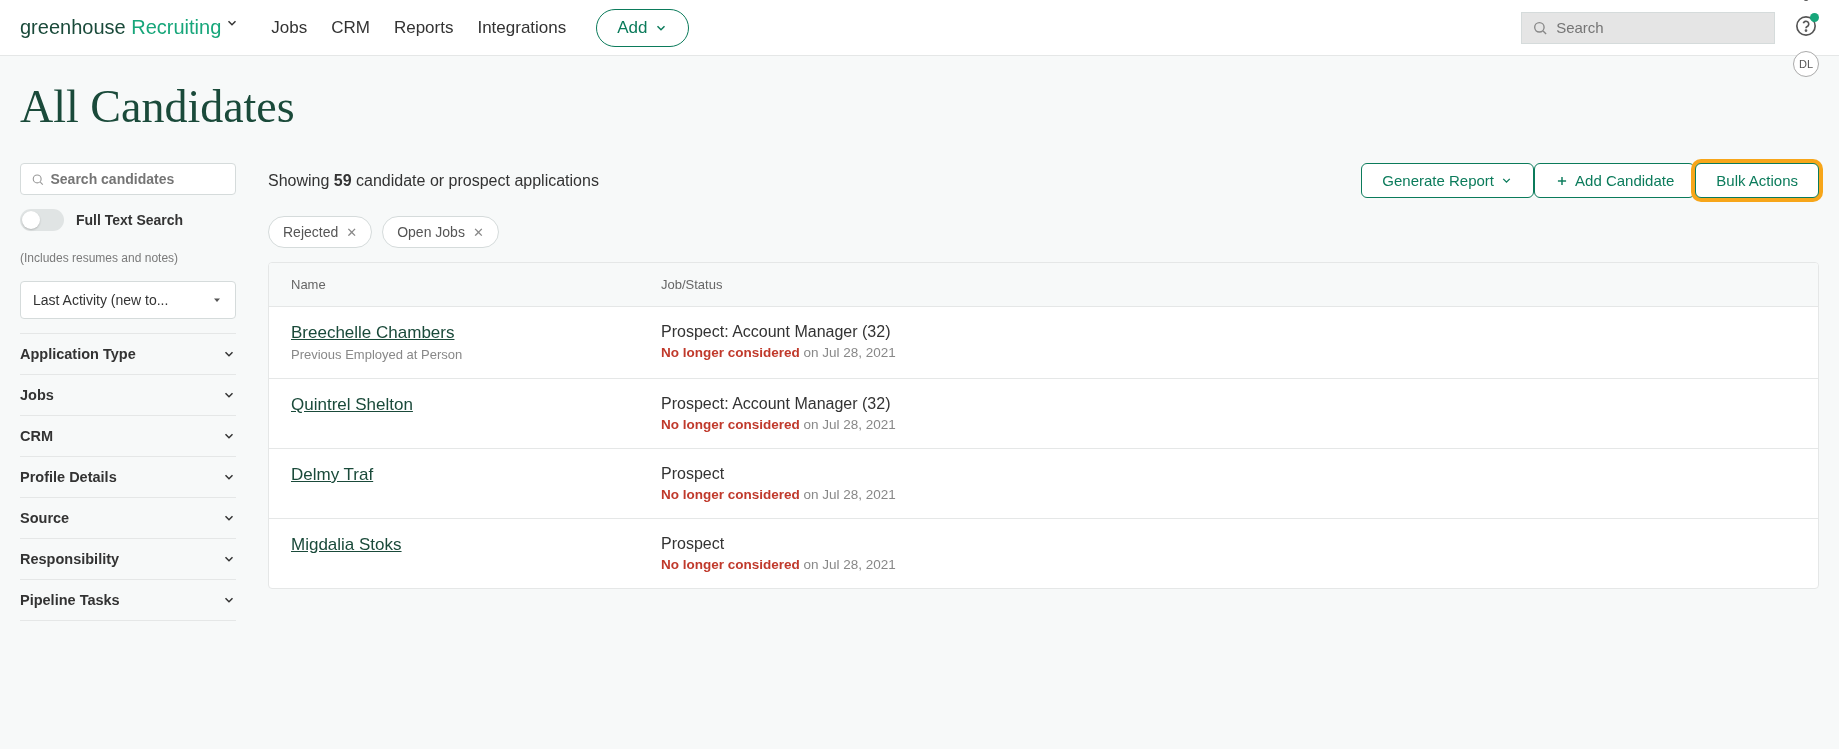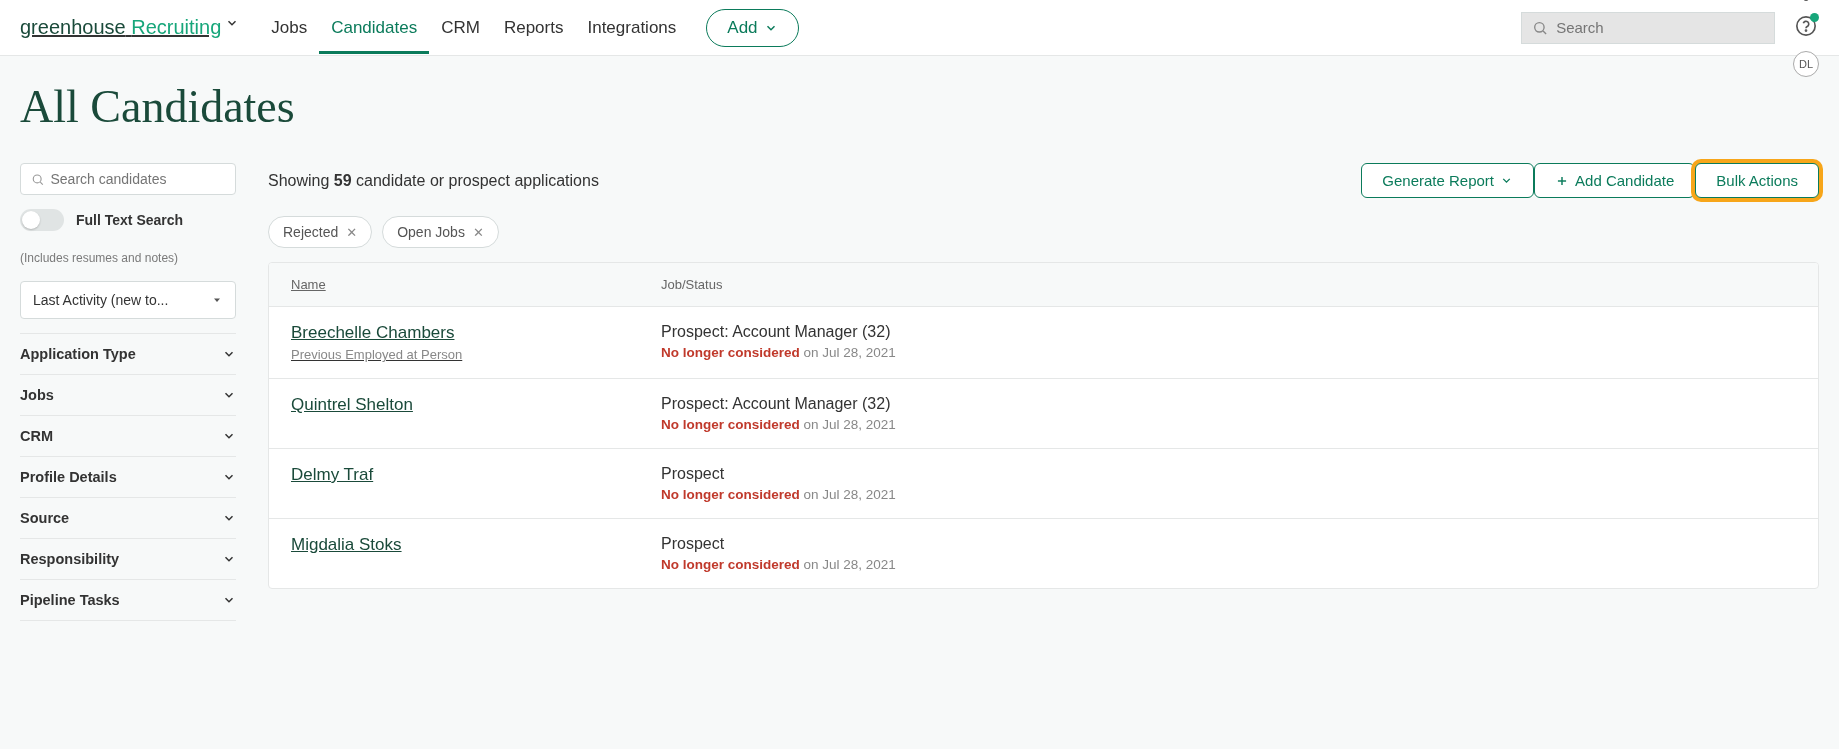--- a/index.html
+++ b/index.html
@@ -10,21 +10,21 @@
     font-size: 14px;
   }
   .topnav {
     display: flex;
     align-items: center;
     padding: 0 20px;
     height: 56px;
     background: #fff;
     border-bottom: 1px solid #e5e7e7;
   }
-  .logo-wrap { display: flex; gap: 4px; margin-right: 20px; text-decoration: underline; }
+  .logo-wrap { display: flex; gap: 4px; margin-right: 20px; }
   .logo-text { font-size: 20px; font-weight: 400; }
   .logo-g { color: #1a4a3a; }
   .logo-r { color: #17a67a; font-weight: 500; }
   .chevron-down { width: 14px; height: 14px; }
   .nav-links { display: flex; align-items: center; gap: 0; }
   .nav-link {
     padding: 16px 12px;
     color: #333;
     font-size: 17px;
     cursor: pointer;
@@ -80,21 +80,21 @@
   .layout { display: flex; gap: 32px; align-items: flex-start; }
   .sidebar { width: 216px; flex-shrink: 0; }
   .side-search {
     display: flex; align-items: center;
     border: 1px solid #d5dbdb;
     border-radius: 4px;
     padding: 7px 10px;
     background: #fff;
     margin-bottom: 14px;
   }
-  .side-search input { border: none; outline: none; font-size: 14px; width: 100%; background: transparent; }
+  .side-search input { border: none; outline: none; font-size: 14px; width: 100%; background: transparent; font-weight: bold; }
   .toggle-row { display: flex; align-items: center; gap: 12px; margin-bottom: 20px; }
   .toggle {
     width: 44px; height: 22px; border-radius: 11px;
     background: #e0e4e4; position: relative; cursor: pointer;
   }
   .toggle-knob {
     width: 18px; height: 18px; border-radius: 50%; background: #fff;
     position: absolute; top: 2px; left: 2px;
     box-shadow: 0 1px 2px rgba(0,0,0,0.2);
   }
@@ -158,21 +158,21 @@
   }
   .thead {
     display: flex;
     background: #f7f9f9;
     border-bottom: 1px solid #e5e7e7;
   }
   .th {
     padding: 14px 22px;
     font-size: 13px; color: #666;
   }
-  .col-name { flex: 0 0 370px; text-decoration: underline; }
+  .col-name { flex: 0 0 370px; }
   .col-status { flex: 1; }
   .trow {
     display: flex;
     border-bottom: 1px solid #e5e7e7;
     padding: 16px 0;
   }
   .trow:last-child { border-bottom: none; }
   .td { padding: 0 22px; }
   .cand-name {
     font-size: 17px; color: #1a4a3a;
@@ -197,21 +197,20 @@
       <span class="logo-g">greenhouse</span><span> </span><span class="logo-r">Recruiting</span>
     </span>
     <span>
       <svg class="chevron-down" viewBox="0 0 24 24" fill="none" stroke="#333" stroke-width="2.5">
           <polyline points="6 9 12 15 18 9"></polyline>
         </svg>
     </span>
   </div>
   <div class="nav-links">
     <div class="nav-link">Jobs</div>
-    <div class="nav-link active">Candidates</div>
     <div class="nav-link">CRM</div>
     <div class="nav-link">Reports</div>
     <div class="nav-link">Integrations</div>
     <button class="add-btn">
       <span>Add</span>
       <svg width="14" height="14" viewBox="0 0 24 24" fill="none" stroke="#0b7b5b" stroke-width="2.5">
           <polyline points="6 9 12 15 18 9"></polyline>
         </svg>
     </button>
   </div>

